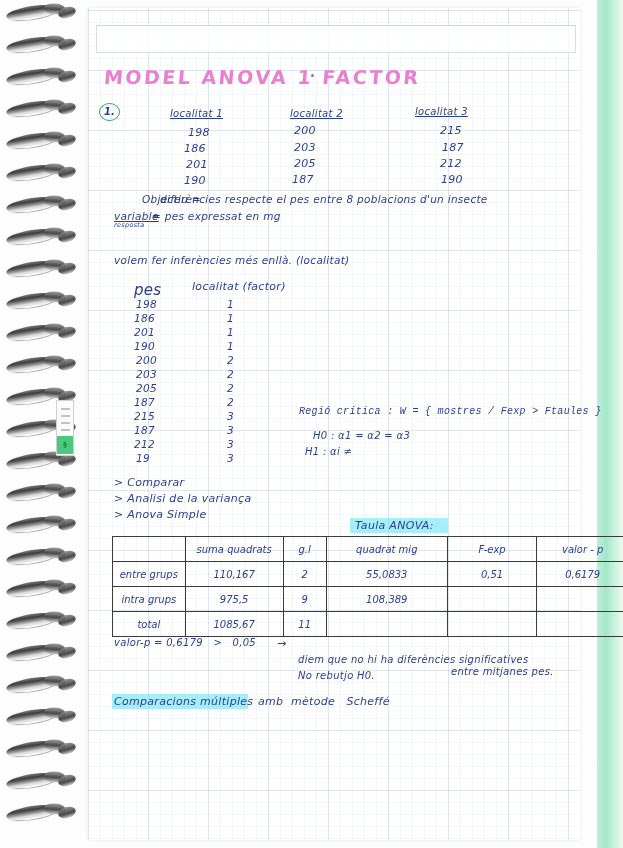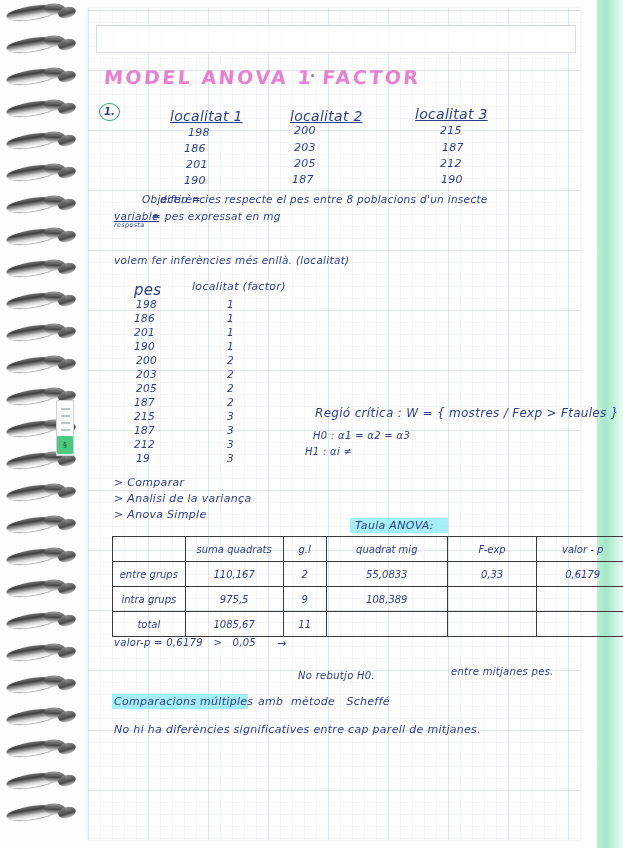--- a/index.html
+++ b/index.html
@@ -107,21 +107,21 @@
 
   
   .q-circle{
     position:absolute;left:99px;top:103px;width:19px;height:16px;
     border:1.6px solid #2fa36a;border-radius:50%;
     color:#2a3e8f;font-size:10px;font-style:italic;
     text-align:center;line-height:15px;font-weight:bold;
   }
 
   
-  .colhead{font-size:14px;text-decoration:underline;}
+  .colhead{font-size:10px;text-decoration:underline;}
 
   .num{font-size:11px;}
 
   
   .para{font-size:10.5px;line-height:14px;}
 
   .sub{font-size:6.5px;color:#2a3e8f;}
 
   
   .hl{
@@ -285,21 +285,21 @@
       <div class="hw" style="left: 134px; top: 410px; font-size: 10.5px;">215</div>
       <div class="hw" style="left: 227px; top: 410px; font-size: 10.5px;">3</div>
       <div class="hw" style="left: 134px; top: 424px; font-size: 10.5px;">187</div>
       <div class="hw" style="left: 227px; top: 424px; font-size: 10.5px;">3</div>
       <div class="hw" style="left: 134px; top: 438px; font-size: 10.5px;">212</div>
       <div class="hw" style="left: 227px; top: 438px; font-size: 10.5px;">3</div>
       <div class="hw" style="left: 136px; top: 452px; font-size: 10.5px;">19</div>
       <div class="hw" style="left: 227px; top: 452px; font-size: 10.5px;">3</div>
     </div>
 
-  <div class="hw" style="left:315px;top:406px;font-size:12px;">Regió crítica : W = { mostres / Fexp &gt; Ftaules }</div>
+  <div class="hw" style="left:299px;top:406px;font-size:10px;font-family:Liberation Mono, monospace;">Regió crítica : W = { mostres / Fexp &gt; Ftaules }</div>
   <div class="hw" style="left:305px;top:430px;font-size:10px;margin-left:8px;">H0 : α1 = α2 = α3</div>
   <div class="hw" style="left:305px;top:446px;font-size:10px;">H1 : αi ≠</div>
 
   <div class="hw" style="left:114px;top:476px;font-size:11px;">&gt; Comparar</div>
   <div class="hw" style="left:114px;top:492px;font-size:11px;">&gt; Analisi de la variança</div>
   <div class="hw" style="left:114px;top:508px;font-size:11px;">&gt; Anova Simple</div>
 
   <div class="hl" style="left:350px;top:518px;width:98px;height:15px;"></div>
   <div class="hw" style="left:355px;top:519px;font-size:11px;">Taula ANOVA:</div>
 
@@ -313,21 +313,21 @@
         <th class="c-f">F-exp</th>
         <th class="c-p">valor - p</th>
       </tr>
     </thead>
     <tbody id="anova-body">
         <tr>
           <td class="lbl">entre grups</td>
           <td>110,167</td>
           <td>2</td>
           <td>55,0833</td>
-          <td>0,33</td>
+          <td>0,51</td>
           <td>0,6179</td>
         </tr>
         <tr>
           <td class="lbl">intra grups</td>
           <td>975,5</td>
           <td>9</td>
           <td>108,389</td>
           <td></td>
           <td></td>
         </tr>
@@ -337,21 +337,21 @@
           <td>11</td>
           <td></td>
           <td></td>
           <td></td>
         </tr>
       </tbody>
   </table>
 
   <div class="hw" style="left:114px;top:637px;font-size:10px;">valor-p = 0,6179   &gt;   0,05</div>
   <div class="hw arrow" style="left:277px;top:637px;font-size:11px;">→</div>
+  <div class="hw" style="left:298px;top:654px;font-size:10px;">diem que no hi ha diferències significatives</div>
   <div class="hw" style="left:420px;top:666px;font-size:10px;margin-left:31px;">entre mitjanes pes.</div>
   <div class="hw" style="left:298px;top:670px;font-size:10px;">No rebutjo H0.</div>
 
   <div class="hl" style="left:112px;top:694px;width:136px;height:15px;"></div>
   <div class="hw" style="left:114px;top:695px;font-size:11px;">Comparacions múltiples</div>
   <div class="hw" style="left:258px;top:695px;font-size:11px;">amb  mètode   Scheffé</div>
-  <div class="hw" style="left:114px;top:723px;font-size:11px;">No hi ha diferències significatives entre cap parell de mitjanes.</div>
 
 </div>
 
 </body></html>

